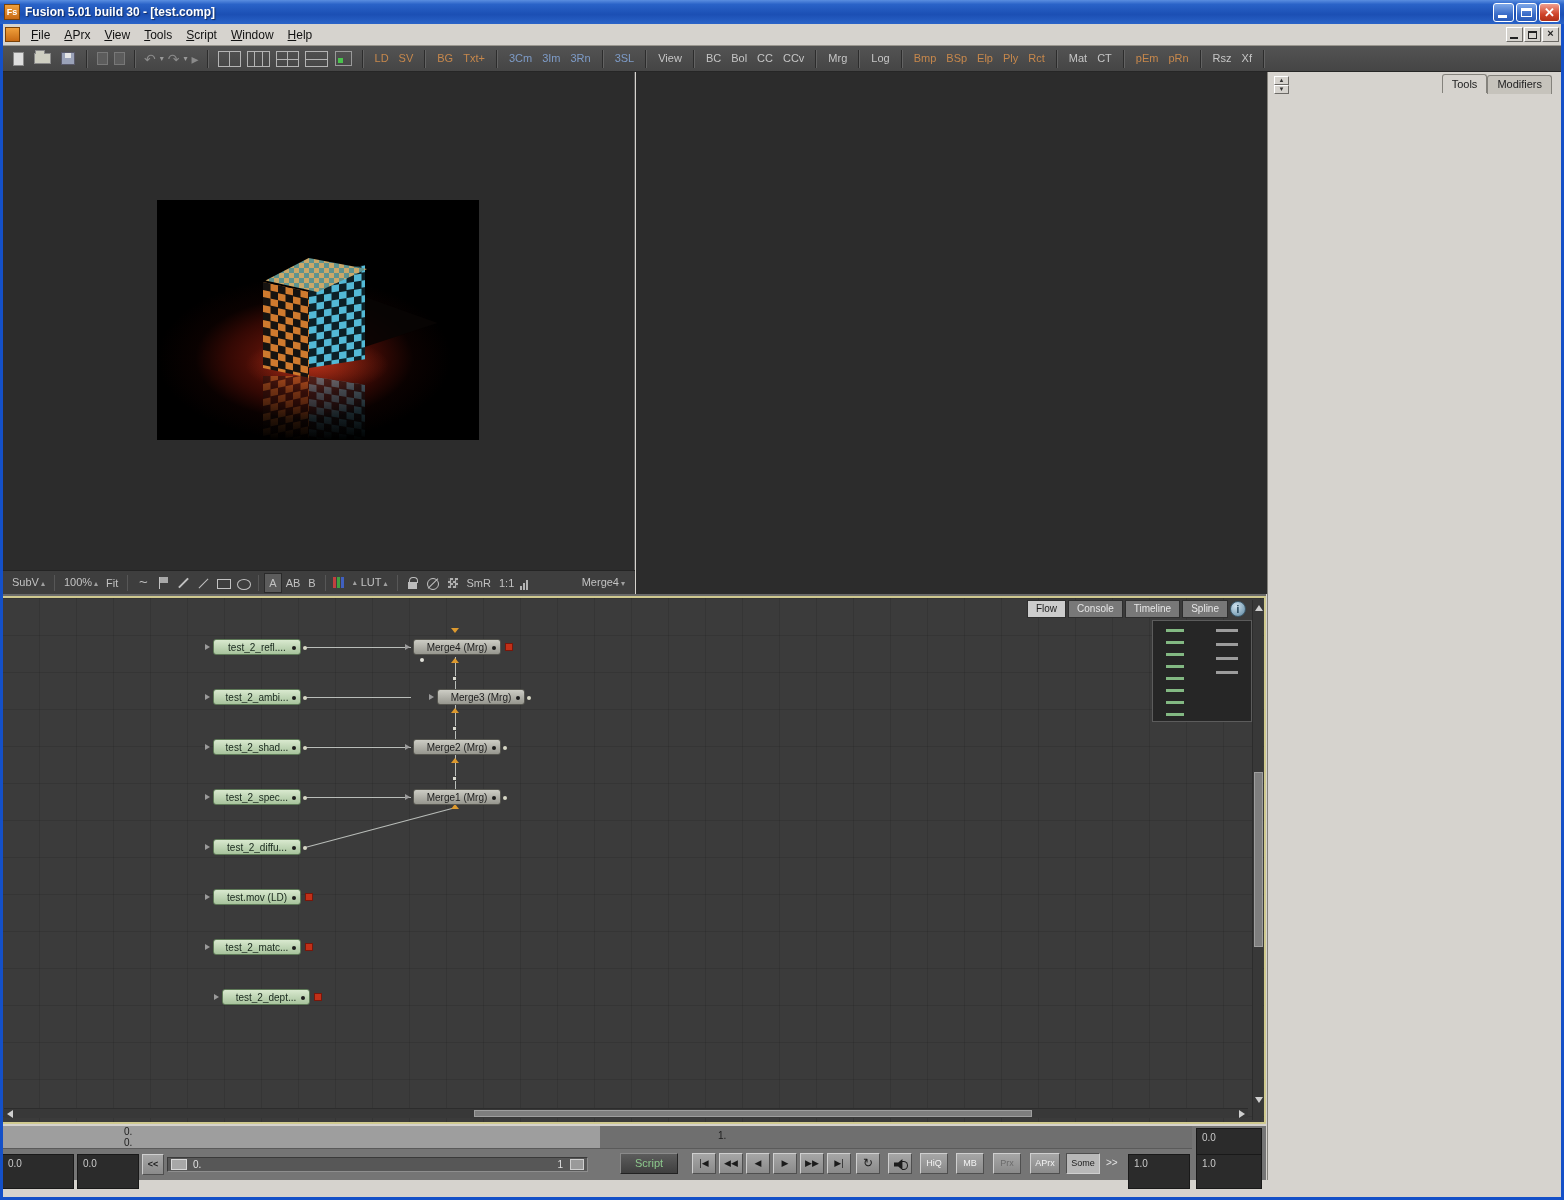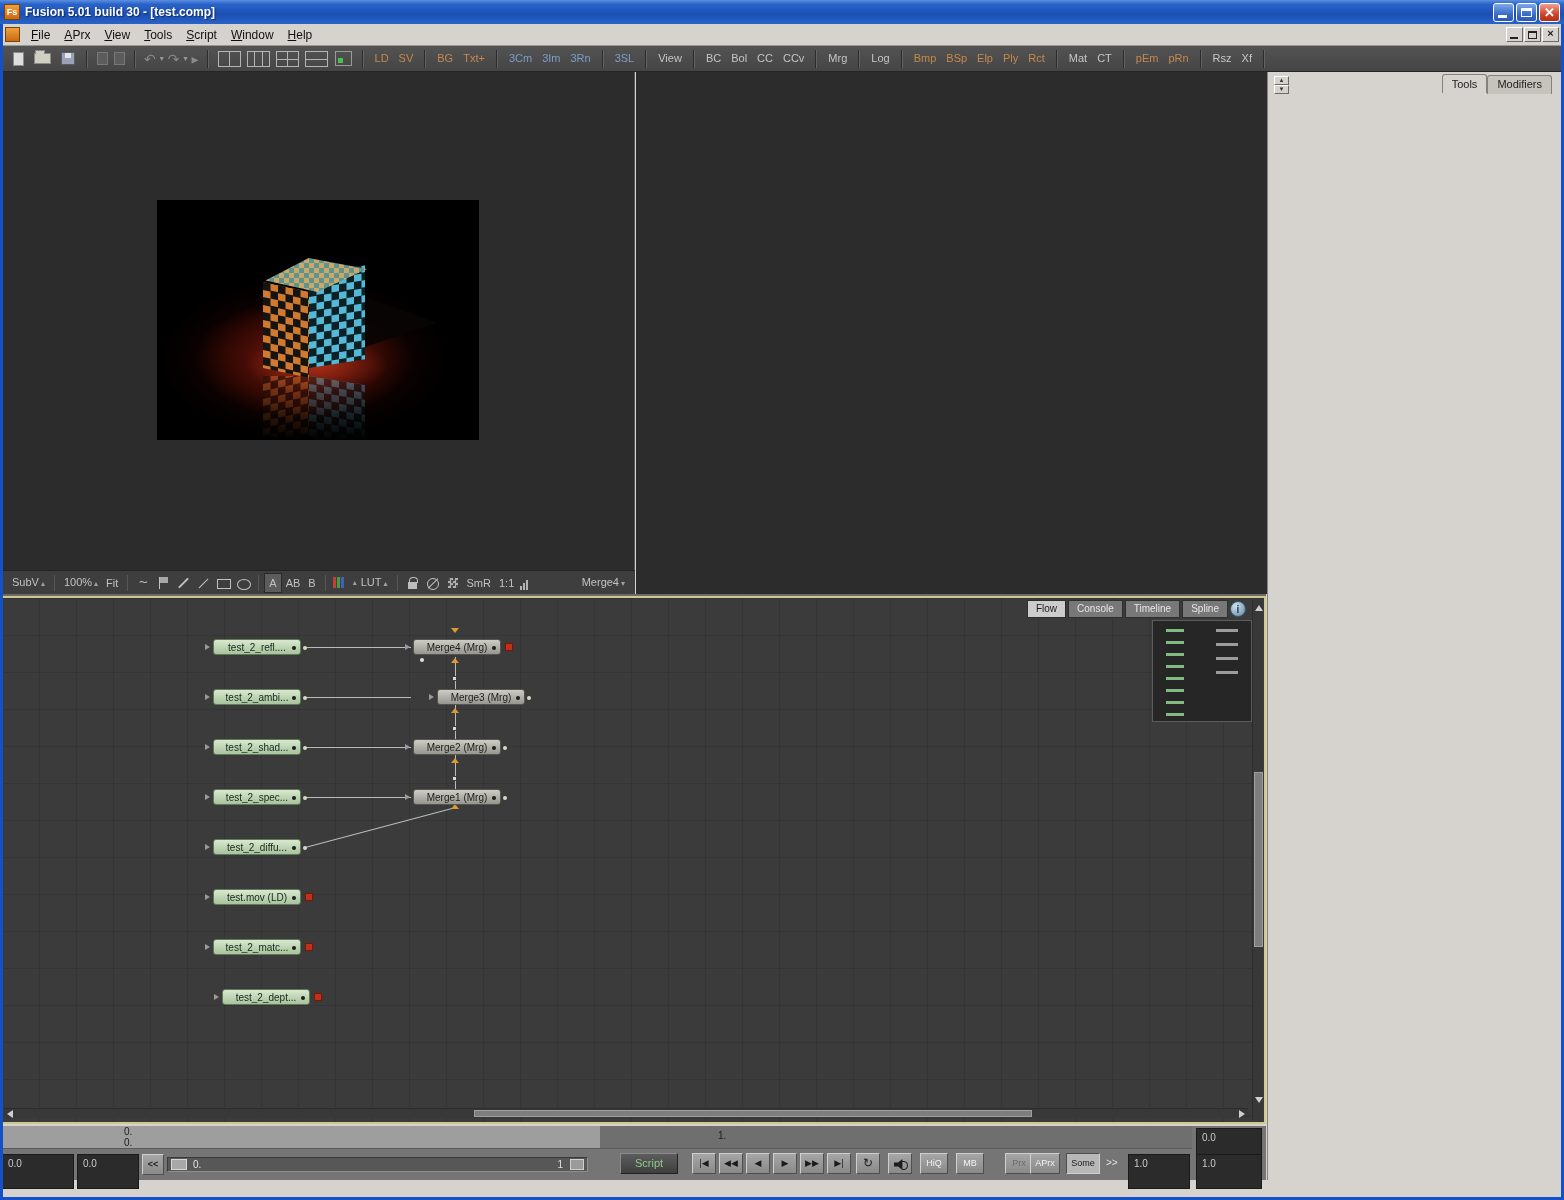--- a/index.html
+++ b/index.html
@@ -169,21 +169,21 @@
 
   
   .timebar-bg { position:absolute; left:0; top:1126px; width:1266px; height:54px; background:#757575; }
   .ruler-light { position:absolute; left:0; top:0; width:600px; height:23px; background:#9e9e9e; border-bottom:1px solid #5a5a5a; }
   .ruler-dark  { position:absolute; left:600px; top:0; width:592px; height:23px; background:#6f6f6f; border-bottom:1px solid #5a5a5a; }
   .rlbl { position:absolute; font-size:10px; color:#1c1c1c; }
   .dfield { position:absolute; height:35px; background:#2b2b2b; border:1px solid #191919; color:#c9c9c9; font-size:10px; line-height:18px; padding-left:5px; }
   .tbtn { position:absolute; height:21px; background:linear-gradient(#a6a6a6,#8a8a8a); border:1px solid; border-color:#cfcfcf #4f4f4f #4f4f4f #cfcfcf;
     color:#1b1b1b; font-size:9px; text-align:center; line-height:19px; }
   .tbtn.pressed { background:#b8b8b8; border-color:#4f4f4f #cfcfcf #cfcfcf #4f4f4f; }
-  .tbtn.dim { color:#6a6a6a;margin-left:12px; }
+  .tbtn.dim { color:#6a6a6a; }
   .render-btn { position:absolute; height:21px; background:linear-gradient(#5c5c5c,#3f3f3f); border:1px solid; border-color:#8a8a8a #222 #222 #8a8a8a;
     color:#8cc88c; font-size:11px; text-align:center; line-height:19px; }
   .slider { position:absolute; left:167px; top:1157px; width:421px; height:15px; background:#575757; border:1px solid; border-color:#3a3a3a #8e8e8e #8e8e8e #3a3a3a; }
   .sl-thumb { position:absolute; left:3px; top:1px; width:16px; height:11px; background:#a8a8a8; border:1px solid #d8d8d8; }
   .sl-val { position:absolute; left:25px; top:1px; font-size:10px; color:#e0e0e0; }
   .sl-end { position:absolute; right:24px; top:1px; font-size:10px; color:#e0e0e0; }
   .sl-cap { position:absolute; right:3px; top:1px; width:14px; height:11px; background:#9a9a9a; border:1px solid #cfcfcf; }
   .chev { position:absolute; font-size:10px; color:#e2e2e2; }
   .speaker { position:absolute; width:24px; height:21px; background:linear-gradient(#a6a6a6,#8a8a8a); border:1px solid; border-color:#cfcfcf #4f4f4f #4f4f4f #cfcfcf; }
   .speaker::before { content:""; position:absolute; left:5px; top:5px; width:12px; height:11px; background:#1d1d1d;

